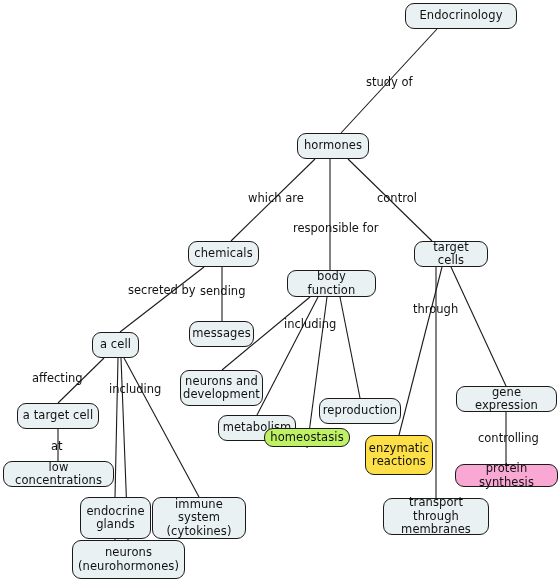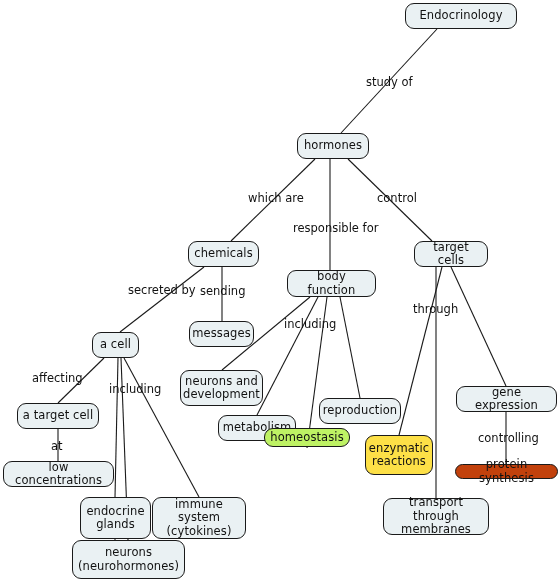--- a/index.html
+++ b/index.html
@@ -93,21 +93,21 @@
       <div class="node" style="left: 17px; top: 403px; width: 82px; height: 26px; background: rgb(234, 241, 243); border-color: rgb(26, 26, 26);">a target cell</div>
       <div class="node" style="left: 3px; top: 461px; width: 111px; height: 26px; background: rgb(234, 241, 243); border-color: rgb(26, 26, 26);">low concentrations</div>
       <div class="node" style="left: 180px; top: 370px; width: 83px; height: 36px; background: rgb(234, 241, 243); border-color: rgb(26, 26, 26);">neurons and
 development</div>
       <div class="node" style="left: 218px; top: 415px; width: 78px; height: 26px; background: rgb(234, 241, 243); border-color: rgb(26, 26, 26);">metabolism</div>
       <div class="node" style="left: 264px; top: 428px; width: 86px; height: 19px; background: #bef264; border-color: rgb(26, 26, 26);">homeostasis</div>
       <div class="node" style="left: 319px; top: 398px; width: 82px; height: 26px; background: rgb(234, 241, 243); border-color: rgb(26, 26, 26);">reproduction</div>
       <div class="node" style="left: 365px; top: 435px; width: 68px; height: 40px; background: #fde047; border-color: rgb(26, 26, 26);">enzymatic
 reactions</div>
       <div class="node" style="left: 456px; top: 386px; width: 101px; height: 26px; background: rgb(234, 241, 243); border-color: rgb(26, 26, 26);">gene expression</div>
-      <div class="node" style="left: 455px; top: 464px; width: 103px; height: 15px; background: #c2410c; border-color: rgb(26, 26, 26);">protein synthesis</div>
+      <div class="node" style="left: 455px; top: 464px; width: 103px; height: 23px; background: #f9a8d4; border-color: rgb(26, 26, 26);">protein synthesis</div>
       <div class="node" style="left: 383px; top: 498px; width: 106px; height: 37px; background: rgb(234, 241, 243); border-color: rgb(26, 26, 26);">transport through
 membranes</div>
       <div class="node" style="left: 80px; top: 497px; width: 71px; height: 42px; background: rgb(234, 241, 243); border-color: rgb(26, 26, 26);">endocrine
 glands</div>
       <div class="node" style="left: 152px; top: 497px; width: 94px; height: 42px; background: rgb(234, 241, 243); border-color: rgb(26, 26, 26);">immune system
 (cytokines)</div>
       <div class="node" style="left: 72px; top: 540px; width: 113px; height: 39px; background: rgb(234, 241, 243); border-color: rgb(26, 26, 26);">neurons
 (neurohormones)</div>
     </div>
   <div id="label-layer">

